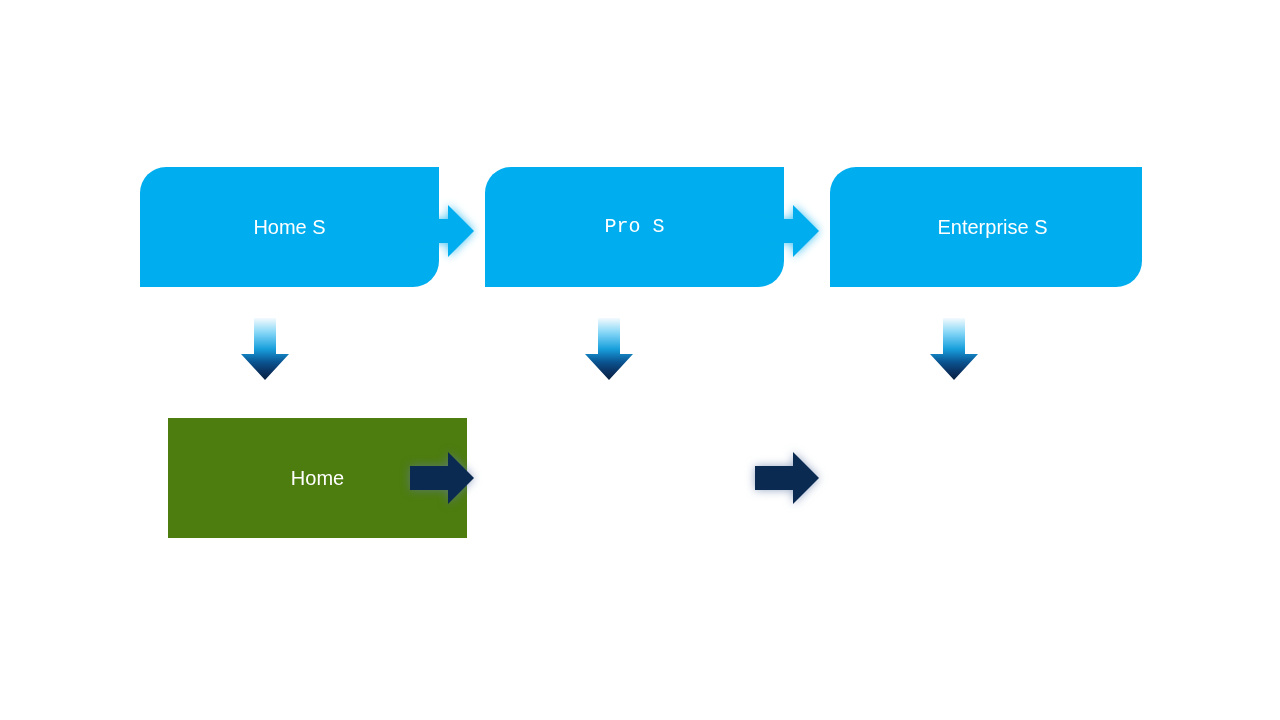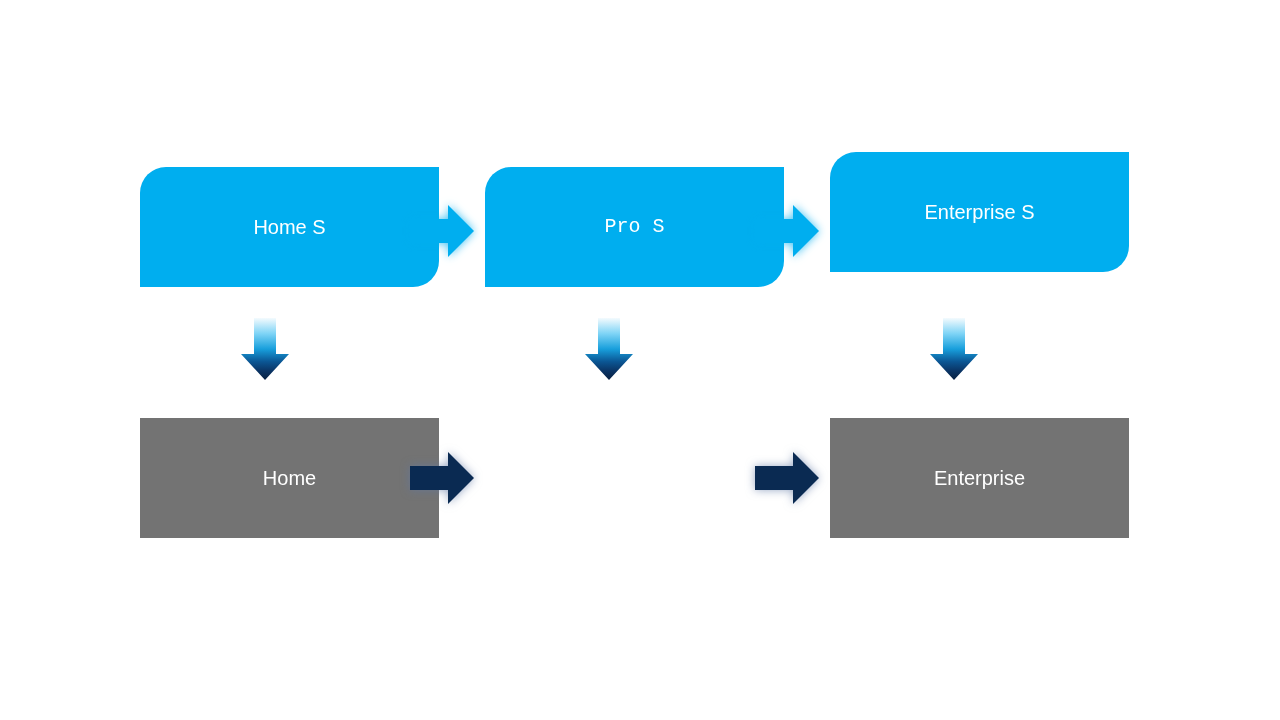--- a/index.html
+++ b/index.html
@@ -25,21 +25,22 @@
     color: #FFFFFF;
     font-size: 20px;
     line-height: 1;
     text-align: center;
   }
   .box.top {
     background: #00AEEF;
     border-radius: 26px 0 26px 0;
   }
   .box.bottom {
-    background: #737373;
+    background: #4d7c0f;
+    margin-left: 28px;
   }
   .harrow {
     position: absolute;
     width: 64px;
     height: 52px;
   }
   .harrow.light {
     filter: drop-shadow(0 0 5px rgba(0, 174, 239, 0.75));
   }
   .harrow.dark {
@@ -71,21 +72,21 @@
       </linearGradient>
     </defs>
   </svg>
 
   <div class="box top" style="left:140px; top:167px;">
     <span class="box-label">Home S</span>
   </div>
   <div class="box top" style="left:485px; top:167px;font-family:Liberation Mono, monospace;">
     <span class="box-label">Pro S</span>
   </div>
-  <div class="box top" style="left:830px; top:152px;">
+  <div class="box top" style="left:830px; top:167px;padding-left:13px;">
     <span class="box-label">Enterprise S</span>
   </div>
 
   <svg class="harrow light" style="left:410px; top:205px;" viewBox="0 0 64 52">
     <polygon points="0,14 38,14 38,0 64,26 38,52 38,38 0,38" fill="#00AEEF"></polygon>
   </svg>
   <svg class="harrow light" style="left:755px; top:205px;" viewBox="0 0 64 52">
     <polygon points="0,14 38,14 38,0 64,26 38,52 38,38 0,38" fill="#00AEEF"></polygon>
   </svg>
 
@@ -95,23 +96,20 @@
   <svg class="varrow" style="left:585px; top:318px;" viewBox="0 0 48 62">
     <polygon points="13,0 35,0 35,36 48,36 24,62 0,36 13,36" fill="url(#downGrad)"></polygon>
   </svg>
   <svg class="varrow" style="left:930px; top:318px;" viewBox="0 0 48 62">
     <polygon points="13,0 35,0 35,36 48,36 24,62 0,36 13,36" fill="url(#downGrad)"></polygon>
   </svg>
 
   <div class="box bottom" style="left:140px; top:418px;">
     <span class="box-label">Home</span>
   </div>
-  <div class="box bottom" style="left:830px; top:418px;">
-    <span class="box-label">Enterprise</span>
-  </div>
 
   <svg class="harrow dark" style="left:410px; top:452px;" viewBox="0 0 64 52">
     <polygon points="0,14 38,14 38,0 64,26 38,52 38,38 0,38" fill="#0A2A52"></polygon>
   </svg>
   <svg class="harrow dark" style="left:755px; top:452px;" viewBox="0 0 64 52">
     <polygon points="0,14 38,14 38,0 64,26 38,52 38,38 0,38" fill="#0A2A52"></polygon>
   </svg>
 
 </div>
 

